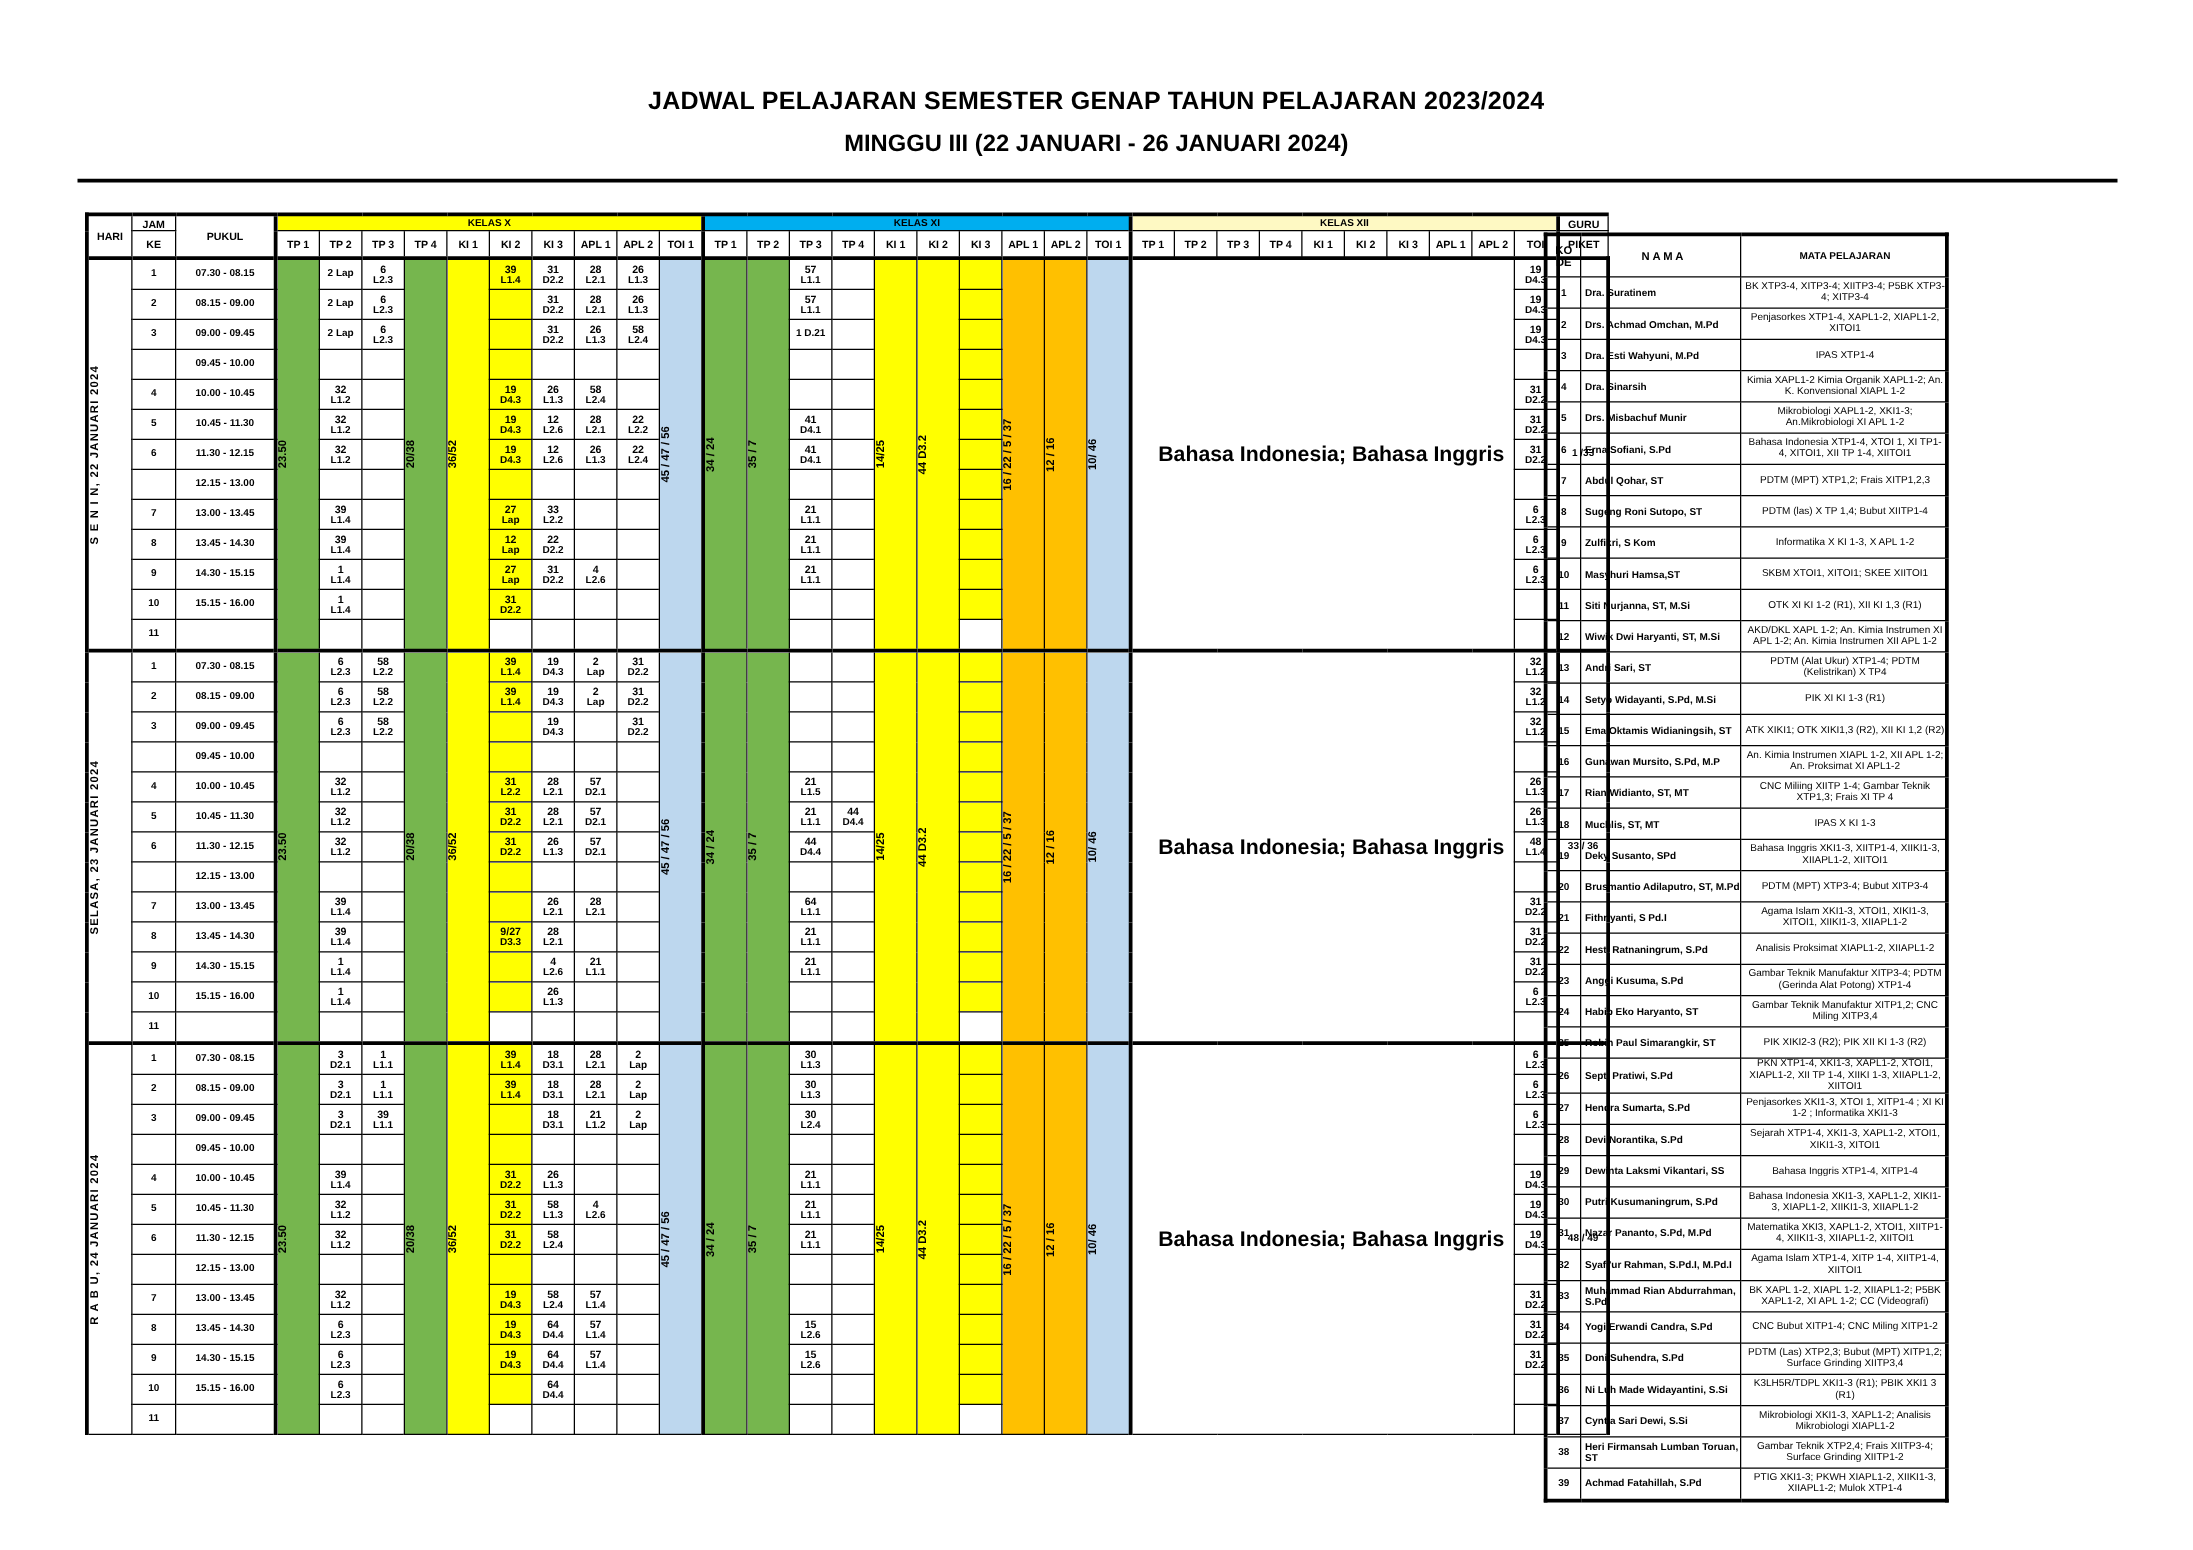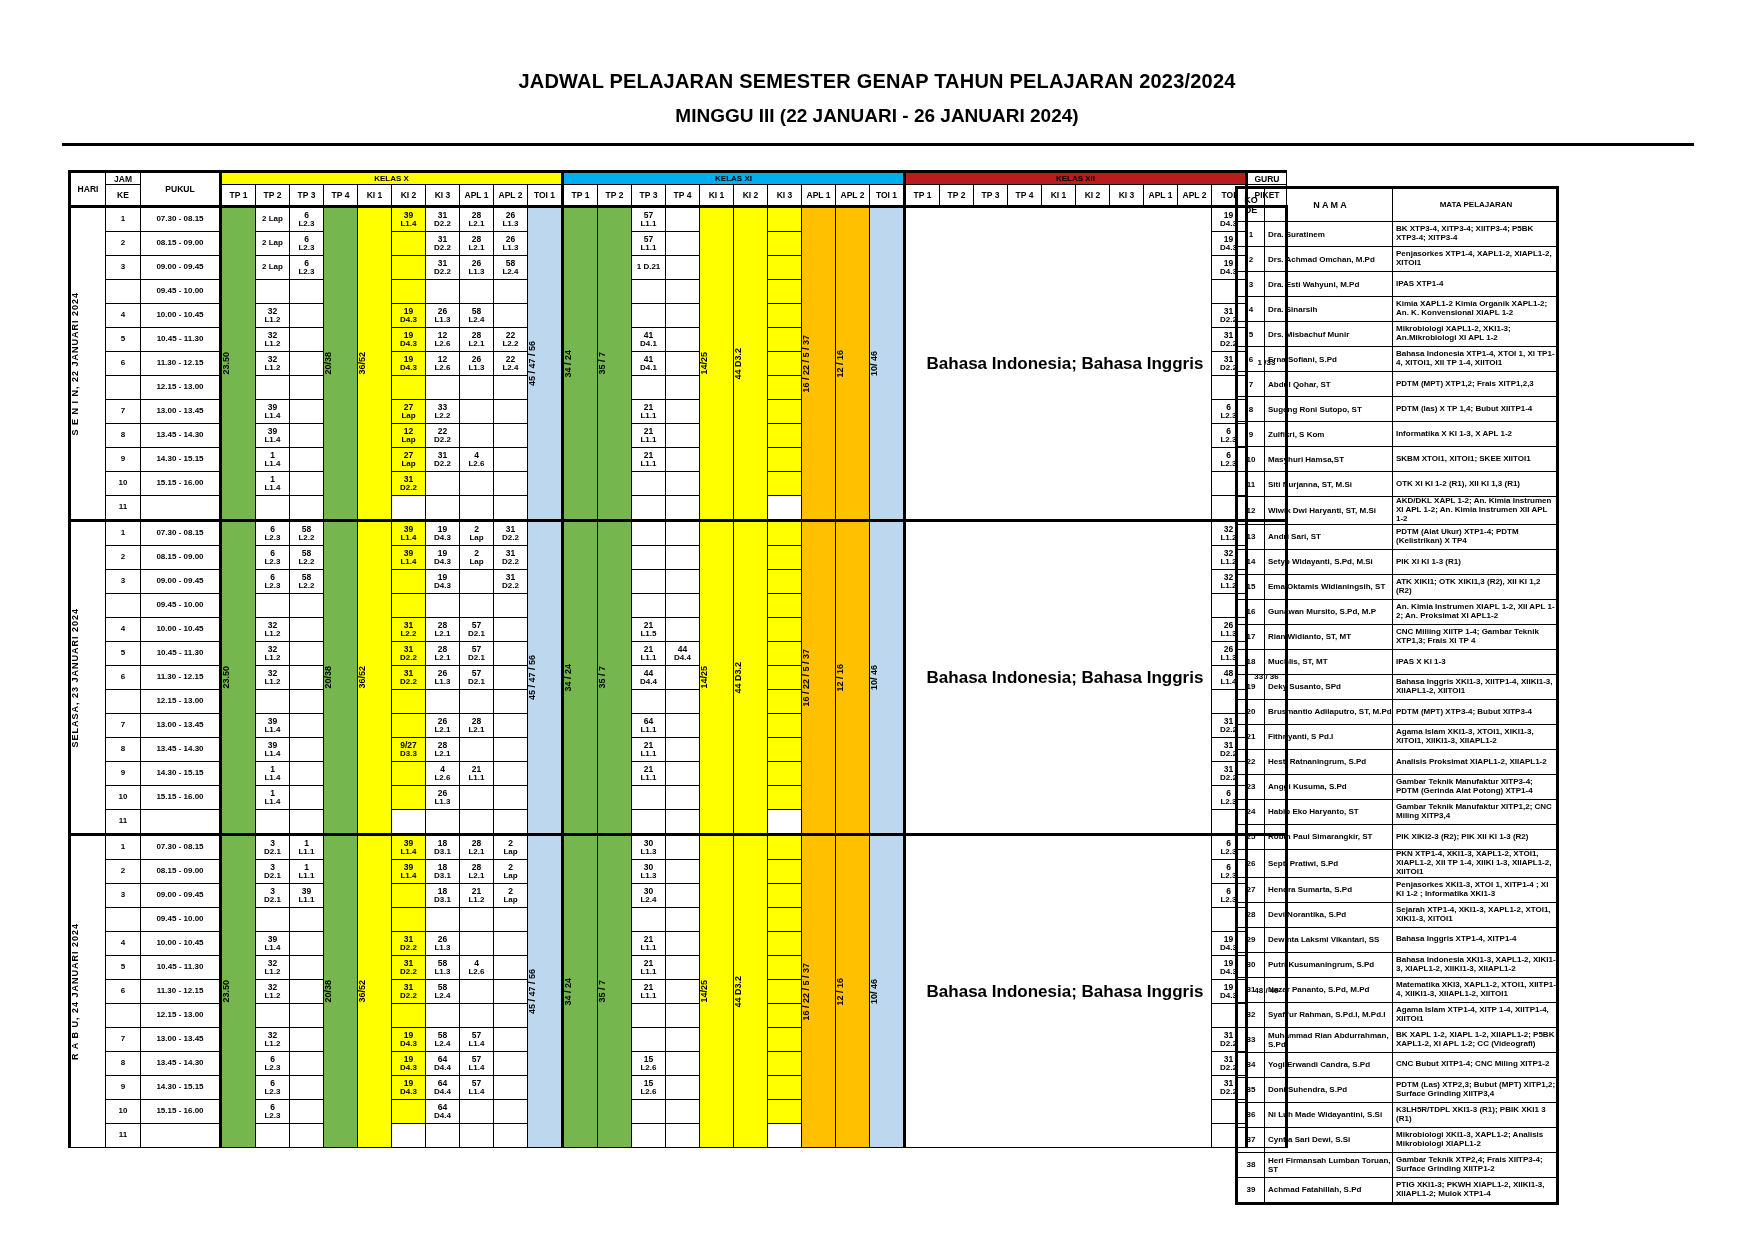--- a/index.html
+++ b/index.html
@@ -28,21 +28,21 @@
   #grid td{line-height:1.02;}
 
   .thick-l{border-left:3px solid #000 !important;}
   .thick-r{border-right:3px solid #000 !important;}
   .thick-t{border-top:3px solid #000 !important;}
   .thick-b{border-bottom:3px solid #000 !important;}
 
   
   .band-x  {background:#ffff00;}
   .band-xi {background:#00aeef;}
-  .band-xii{background:#b91c1c;}
+  .band-xii{background:#fef9c3;}
   .band{font-size:8px;font-weight:bold;height:11px;}
 
   .hdr{height:20px;font-size:8.5px;background:#fff;}
   .hdr-small{font-size:8.5px;}
 
   
   .daycell{writing-mode:vertical-rl;transform:rotate(180deg);
            font-size:9px;font-weight:bold;letter-spacing:1px;white-space:nowrap;}
   .vert{writing-mode:vertical-rl;transform:rotate(180deg);white-space:nowrap;font-size:9px;font-weight:bold;}
 
@@ -57,21 +57,21 @@
   .two b{display:block;font-size:8.5px;font-weight:bold;line-height:1.0;}
   .two i{display:block;font-size:8px;font-style:normal;font-weight:bold;line-height:1.0;}
 
   .big-merge{font-size:17px;font-weight:bold;background:#fff;padding-left:13px;}
 
   
   #teachers{position:absolute;left:1235px;top:186px;padding-left:13px;}
   #teachers td{font-size:8px;}
   .t-no{width:26px;text-align:center;font-weight:bold;}
   .t-name{width:124px;text-align:left;padding-left:3px;font-weight:bold;}
-  .t-sub{width:160px;text-align:left;padding-left:3px;font-weight:bold;line-height:1.08;}
+  .t-sub{width:160px;text-align:center;padding-left:3px;font-weight:normal;line-height:1.08;}
   .t-sub.tiny{font-size:5.6px;line-height:1.12;}
   .t-name.tiny{font-size:6.4px;}
   .t-sub.small{font-size:7px;}
   .t-hdr{height:32px;font-weight:bold;font-size:9px;text-align:center;}
 </style>
 </head>
 <body>
 
 <div class="page">
 

